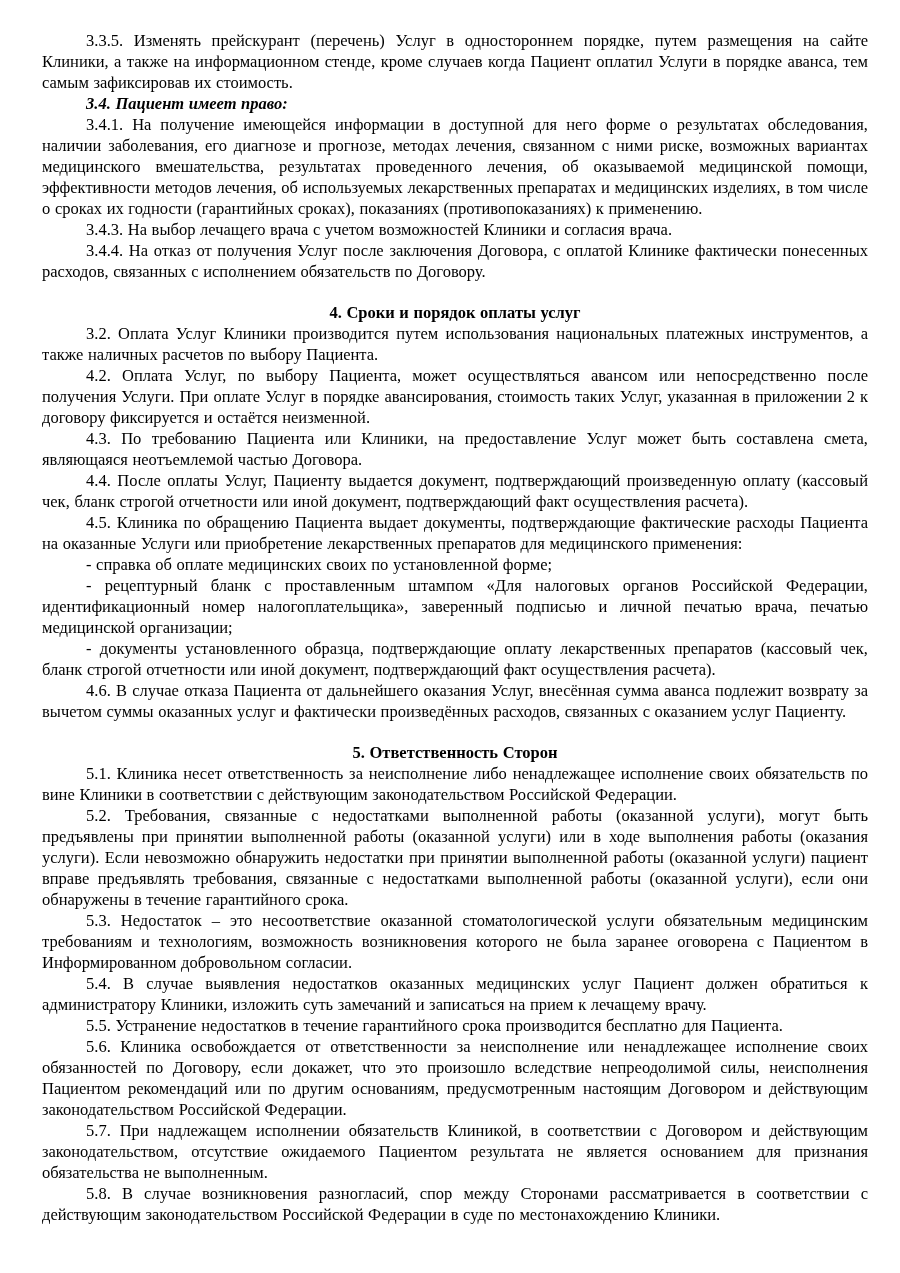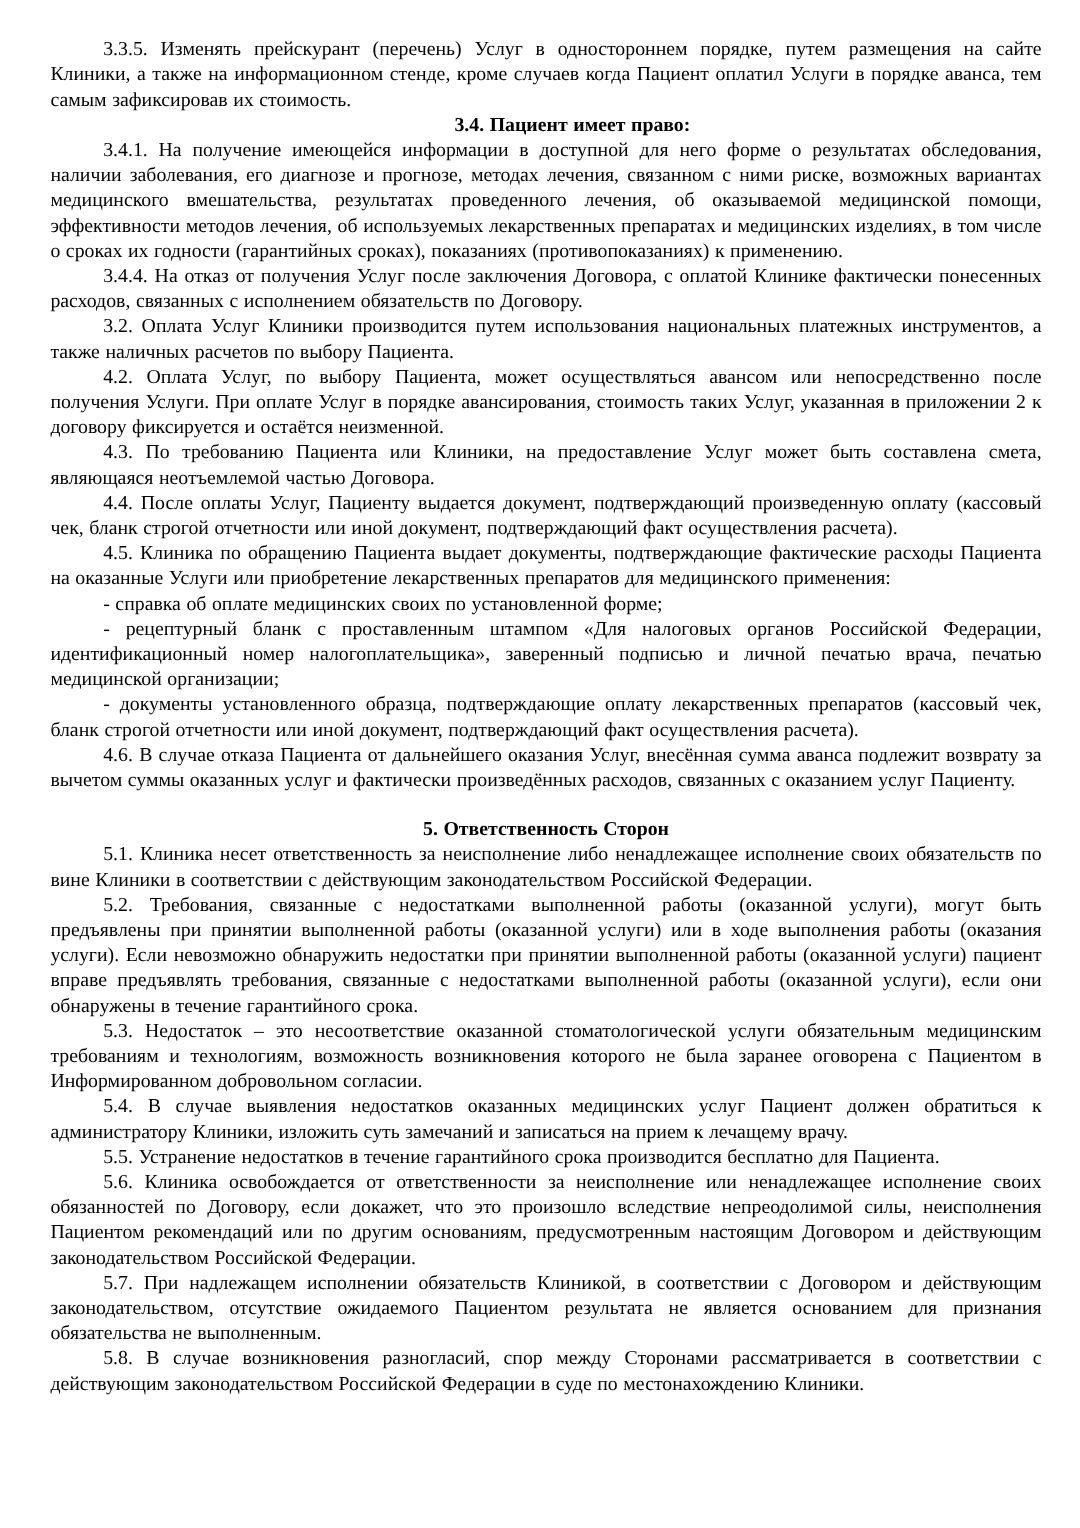--- a/index.html
+++ b/index.html
@@ -19,39 +19,42 @@
     color: #000000;
   }
   .para {
     margin: 0;
     text-align: justify;
     text-indent: 44px;
     word-spacing: 0.5px;
   }
   .subheading {
     font-weight: bold;
-    text-align: center;
+    text-align: left;
+    font-style: italic;
   }
   .section-heading {
     margin: 20px 0 0 0;
     text-align: center;
     text-indent: 0;
     font-weight: bold;
   }
 </style>
 </head>
 <body>
 
 <div class="page">
 
   <p class="para">3.3.5. Изменять прейскурант (перечень) Услуг в одностороннем порядке, путем размещения на сайте Клиники, а также на информационном стенде, кроме случаев когда Пациент оплатил Услуги в порядке аванса, тем самым зафиксировав их стоимость.</p>
   <p class="para subheading">3.4. Пациент имеет право:</p>
   <p class="para">3.4.1. На получение имеющейся информации в доступной для него форме о результатах обследования, наличии заболевания, его диагнозе и прогнозе, методах лечения, связанном с ними риске, возможных вариантах медицинского вмешательства, результатах проведенного лечения, об оказываемой медицинской помощи, эффективности методов лечения, об используемых лекарственных препаратах и медицинских изделиях, в том числе о сроках их годности (гарантийных сроках), показаниях (противопоказаниях) к применению.</p>
+  <p class="para">3.4.3. На выбор лечащего врача с учетом возможностей Клиники и согласия врача.</p>
   <p class="para">3.4.4. На отказ от получения Услуг после заключения Договора, с оплатой Клинике фактически понесенных расходов, связанных с исполнением обязательств по Договору.</p>
 
+  <p class="para section-heading">4. Сроки и порядок оплаты услуг</p>
   <p class="para">3.2. Оплата Услуг Клиники производится путем использования национальных платежных инструментов, а также наличных расчетов по выбору Пациента.</p>
   <p class="para">4.2. Оплата Услуг, по выбору Пациента, может осуществляться авансом или непосредственно после получения Услуги. При оплате Услуг в порядке авансирования, стоимость таких Услуг, указанная в приложении 2 к договору  фиксируется и остаётся неизменной.</p>
   <p class="para">4.3. По требованию Пациента или Клиники, на предоставление Услуг может быть составлена смета, являющаяся неотъемлемой частью Договора.</p>
   <p class="para">4.4. После оплаты Услуг, Пациенту выдается документ, подтверждающий произведенную оплату  (кассовый чек, бланк строгой отчетности или иной документ, подтверждающий факт осуществления расчета).</p>
   <p class="para">4.5. Клиника по обращению Пациента выдает документы, подтверждающие фактические расходы Пациента на оказанные Услуги или приобретение лекарственных препаратов для медицинского применения:</p>
   <p class="para">- справка об оплате медицинских своих по установленной форме;</p>
   <p class="para">- рецептурный бланк с проставленным штампом «Для налоговых органов Российской Федерации, идентификационный номер налогоплательщика», заверенный подписью и личной печатью врача, печатью медицинской организации;</p>
   <p class="para">- документы установленного образца, подтверждающие оплату лекарственных препаратов (кассовый чек, бланк строгой отчетности или иной документ, подтверждающий факт осуществления расчета).</p>
   <p class="para">4.6. В случае отказа Пациента от дальнейшего оказания Услуг, внесённая сумма аванса подлежит возврату за вычетом суммы оказанных услуг и фактически произведённых расходов, связанных с оказанием услуг Пациенту.</p>
 

